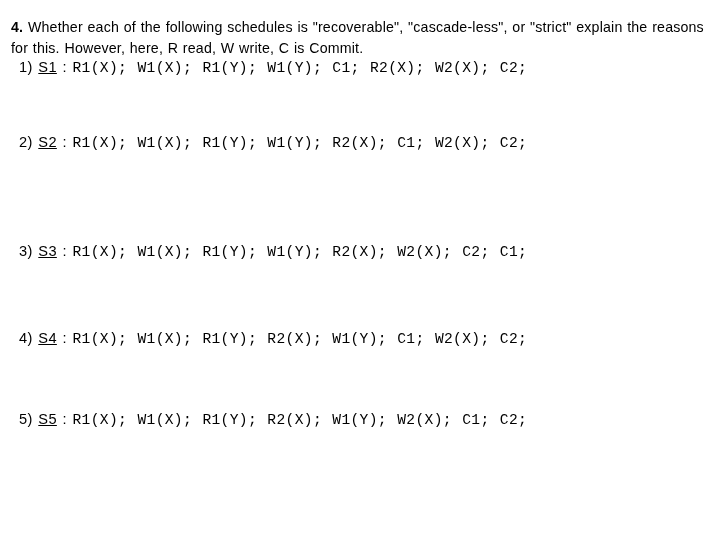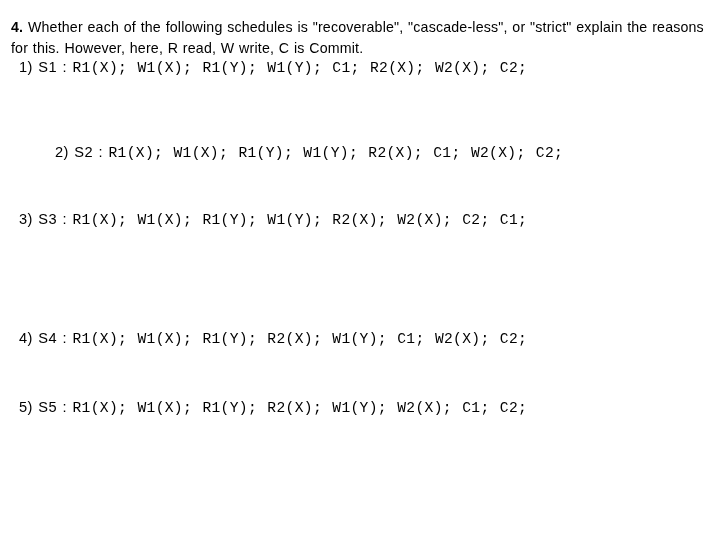--- a/index.html
+++ b/index.html
@@ -62,31 +62,32 @@
     letter-spacing: 0.35px;
     word-spacing: 1.2px;
     white-space: nowrap;
     font-weight: normal;
   }
   .schedule-item .s-index {
     display: inline;
   }
   .schedule-item .s-name {
     display: inline;
+    text-decoration: underline;
   }
   .schedule-item .s-ops {
     display: inline;
     font-family: Liberation Mono, monospace;
   }
 
   .item-1 { top: 57px; }
-  .item-2 { top: 142px; margin-left: 36px; }
-  .item-3 { top: 209px; }
+  .item-2 { top: 132px; }
+  .item-3 { top: 241px; }
   .item-4 { top: 328px; }
-  .item-5 { top: 397px; }
+  .item-5 { top: 409px; }
 </style>
 </head>
 <body>
 
 <div class="slide">
 
   <p class="question-block">
     <span class="question-number">4.</span><span class="question-text"> Whether each of the following schedules is "recoverable", "cascade-less", or "strict" explain the reasons for this. However, here, R read, W write, C is Commit.</span>
   </p>
 

